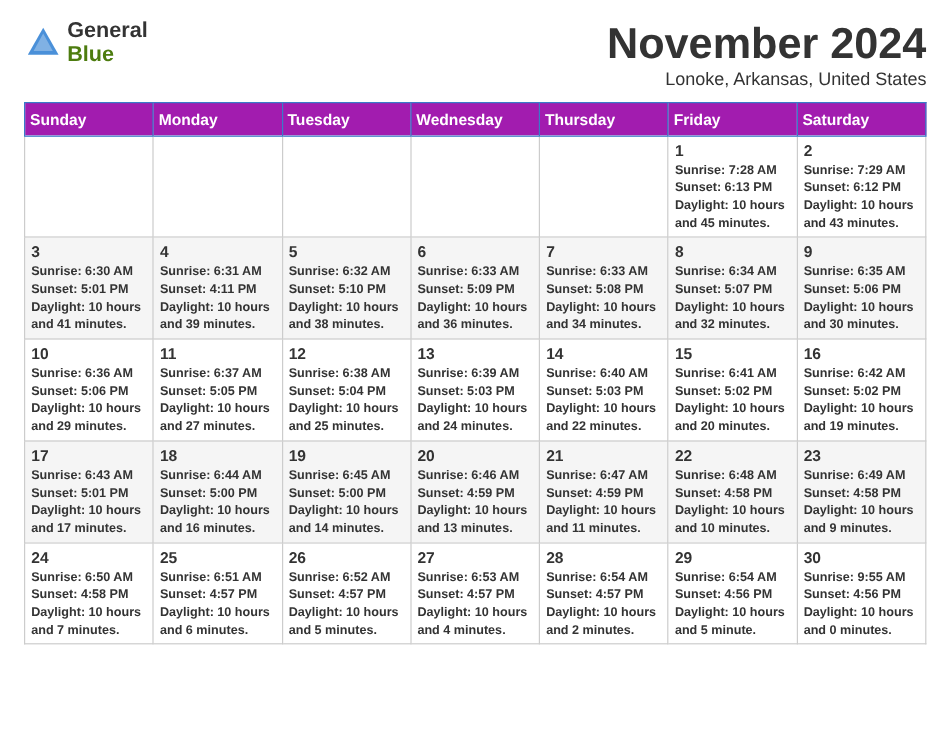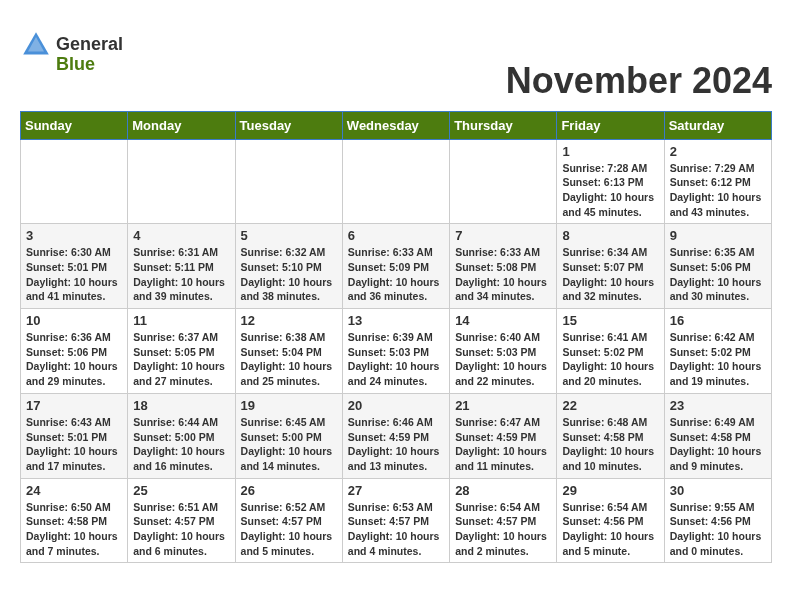--- a/index.html
+++ b/index.html
@@ -20,58 +20,56 @@
     }
     .logo {
       display: flex;
       align-items: center;
       gap: 4px;
     }
     .logo-text {
       display: flex;
       flex-direction: column;
       line-height: 1.1;
-      margin-top: 19px;
     }
     .logo-general {
       font-size: 18px;
       font-weight: bold;
       color: #333;
     }
     .logo-blue {
       font-size: 18px;
       font-weight: bold;
       color: #4d7c0f;
     }
     .logo-icon {
       width: 32px;
       height: 32px;
     }
     .title-block {
       text-align: right;
-      margin-top: 45px;
     }
     .month-title {
       font-size: 36px;
       font-weight: bold;
       color: #333;
       line-height: 1.1;
     }
     .location-title {
       font-size: 15px;
       color: #333;
       margin-top: 2px;
     }
     .calendar {
       width: 100%;
       border-collapse: collapse;
       border: 1px solid #ccc;
     }
     .calendar th {
-      background: #4d7c0f;
+      background: #a21caf;
       color: #fff;
       font-size: 13px;
       font-weight: bold;
       padding: 6px 4px;
       text-align: left;
       border: 1px solid #3a7bc8;
     }
     .calendar td {
       vertical-align: top;
       border: 1px solid #ccc;
@@ -117,20 +115,21 @@
         <polygon points="20,4 36,32 4,32" fill="#4a90d9"></polygon>
         <polygon points="20,10 30,28 10,28" fill="#fff" opacity="0.3"></polygon>
       </svg>
       <div class="logo-text">
         <span class="logo-general">General</span>
         <span class="logo-blue">Blue</span>
       </div>
     </div>
     <div class="title-block">
       <div class="month-title">November 2024</div>
+      <div class="location-title">Lonoke, Arkansas, United States</div>
     </div>
   </div>
 
   <table class="calendar">
     <thead>
       <tr>
         <th>Sunday</th>
         <th>Monday</th>
         <th>Tuesday</th>
         <th>Wednesday</th>
@@ -155,21 +154,21 @@
             <div class="day-info"><span>Sunrise: 7:29 AM</span><br><span>Sunset: 6:12 PM</span><br><span>Daylight: 10 hours</span><br><span>and 43 minutes.</span></div>
           </td>
         </tr>
         <tr class="row-even">
           <td>
             <span class="day-number">3</span>
             <div class="day-info"><span>Sunrise: 6:30 AM</span><br><span>Sunset: 5:01 PM</span><br><span>Daylight: 10 hours</span><br><span>and 41 minutes.</span></div>
           </td>
           <td>
             <span class="day-number">4</span>
-            <div class="day-info"><span>Sunrise: 6:31 AM</span><br><span>Sunset: 5:11 PM</span><br><span>Daylight: 10 hours</span><br><span>and 39 minutes.</span></div>
+            <div class="day-info"><span>Sunrise: 6:31 AM</span><br><span>Sunset: 4:11 PM</span><br><span>Daylight: 10 hours</span><br><span>and 39 minutes.</span></div>
           </td>
           <td>
             <span class="day-number">5</span>
             <div class="day-info"><span>Sunrise: 6:32 AM</span><br><span>Sunset: 5:10 PM</span><br><span>Daylight: 10 hours</span><br><span>and 38 minutes.</span></div>
           </td>
           <td>
             <span class="day-number">6</span>
             <div class="day-info"><span>Sunrise: 6:33 AM</span><br><span>Sunset: 5:09 PM</span><br><span>Daylight: 10 hours</span><br><span>and 36 minutes.</span></div>
           </td>
           <td>

